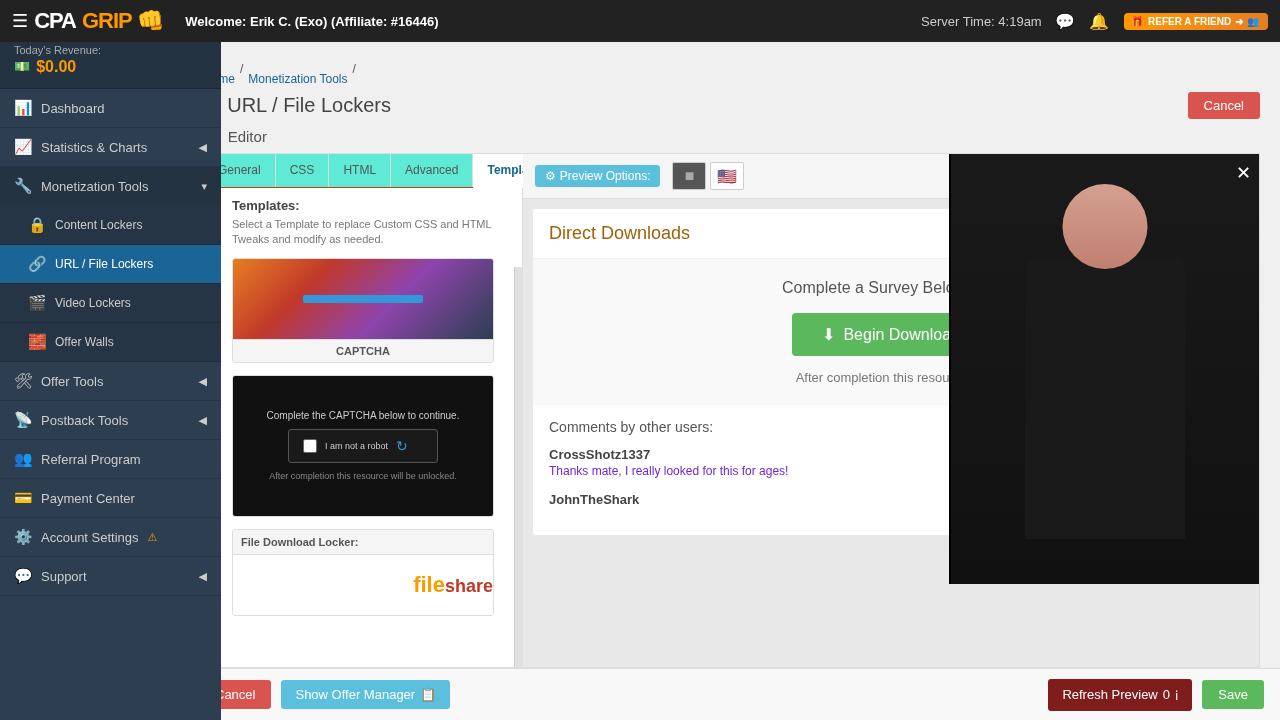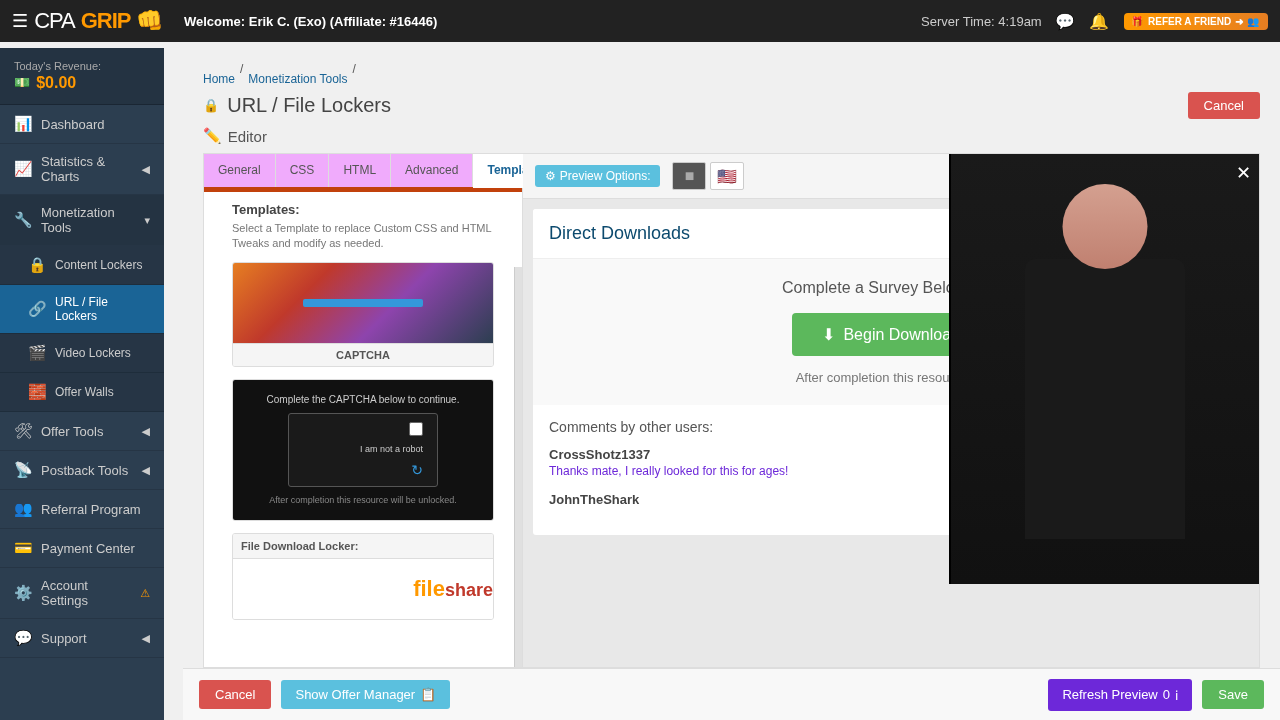--- a/index.html
+++ b/index.html
@@ -12,34 +12,34 @@
       display: flex;
       align-items: center;
       padding: 0 12px;
       color: #fff;
       gap: 10px;
       position: fixed;
       top: 0; left: 0; right: 0;
       z-index: 100;
     }
     .navbar-brand { display: flex; align-items: center; gap: 6px; }
-    .brand-cpa { color: #fff; font-weight: 400; font-size: 22px; letter-spacing: -1px; }
+    .brand-cpa { color: #fff; font-weight: 700; font-size: 22px; letter-spacing: -1px; }
     .brand-grip { color: #f90; font-weight: 900; font-size: 22px; letter-spacing: -1px; }
     .brand-fist { font-size: 22px; }
     .navbar-welcome { font-size: 13px; color: #ccc; margin-left: 10px; }
     .navbar-welcome span { color: #fff; font-weight: 600; }
     .navbar-right { margin-left: auto; display: flex; align-items: center; gap: 14px; color: #ccc; font-size: 13px; }
     .nav-icon { font-size: 16px; cursor: pointer; }
 
     
     .sidebar {
       position: fixed;
-      top: 48px;
+      top: 32px;
       left: 0;
-      width: 164px;
+      width: 221px;
       bottom: 0;
       background: #2c3e50;
       color: #ccc;
       overflow-y: auto;
       z-index: 90;
     }
     .sidebar-revenue {
       background: #243342;
       padding: 12px 14px;
       border-bottom: 1px solid #1a2633;
@@ -130,22 +130,22 @@
     .left-panel {
       width: 320px;
       background: #fff;
       border: 1px solid #ddd;
       display: flex;
       flex-direction: column;
       min-height: 0;
     }
     .tabs-bar {
       display: flex;
-      border-bottom: 5px solid #c2410c;
-      background: #f0abfc;
+      border-bottom: 1px solid #c2410c;
+      background: #5eead4;
     }
     .tab {
       padding: 9px 14px;
       font-size: 12px;
       cursor: pointer;
       border-right: 1px solid #ddd;
       color: #555;
     }
     .tab.active { background: #fff; border-bottom: 2px solid #fff; color: #1a6496; font-weight: 600; margin-bottom: -1px; }
 
@@ -197,24 +197,23 @@
       gap: 8px;
       padding: 10px;
     }
     .captcha-title { color: #ccc; font-size: 10px; }
     .captcha-box {
       border: 1px solid #555;
       background: #1a1a1a;
       border-radius: 3px;
       padding: 8px 14px;
       display: flex;
-      align-items: flex-end;
+      align-items: center;
       gap: 8px;
       width: 150px;
-      flex-direction: column;
     }
     .captcha-checkbox { width: 14px; height: 14px; border: 1px solid #666; background: #fff; border-radius: 2px; }
     .captcha-text { color: #ccc; font-size: 9px; }
     .captcha-refresh { color: #3498db; font-size: 14px; }
     .captcha-after { color: #888; font-size: 9px; text-align: center; }
 
     
     .template-fileshare {
       background: #fff;
       height: 60px;
@@ -281,21 +280,21 @@
       background: #fff;
       margin: 10px;
       border-radius: 3px;
       overflow: hidden;
     }
     .direct-downloads-header {
       background: #fff;
       padding: 14px 16px;
       font-size: 18px;
       font-weight: 400;
-      color: #0c4a6e;
+      color: #a16207;
       border-bottom: 1px solid #eee;
     }
     .survey-section {
       background: #f9f9f9;
       padding: 20px;
       text-align: center;
     }
     .survey-text { font-size: 16px; color: #555; margin-bottom: 16px; }
     .begin-download-btn {
       background: #5cb85c;
@@ -350,21 +349,21 @@
       height: 52px;
       background: #f8f8f8;
       border-top: 1px solid #ddd;
       display: flex;
       align-items: center;
       padding: 0 16px;
       gap: 10px;
     }
     .btn-cancel { background: #d9534f; color: #fff; border: none; border-radius: 3px; padding: 7px 16px; font-size: 13px; cursor: pointer; }
     .btn-show-offer { background: #5bc0de; color: #fff; border: none; border-radius: 3px; padding: 7px 14px; font-size: 13px; cursor: pointer; display: flex; align-items: center; gap: 5px; }
-    .btn-refresh { background: #6d28d9; color: #fff; border: none; border-radius: 3px; padding: 7px 14px; font-size: 13px; cursor: pointer; display: flex; align-items: center; gap: 5px; margin-left: auto; }
+    .btn-refresh { background: #7f1d1d; color: #fff; border: none; border-radius: 3px; padding: 7px 14px; font-size: 13px; cursor: pointer; display: flex; align-items: center; gap: 5px; margin-left: auto; }
     .btn-save { background: #5cb85c; color: #fff; border: none; border-radius: 3px; padding: 7px 16px; font-size: 13px; cursor: pointer; }
 
     .cancel-top-btn { background: #d9534f; color: #fff; border: none; border-radius: 3px; padding: 6px 16px; font-size: 13px; cursor: pointer; }
 
     
     .footer {
       background: #f8f8f8;
       border-top: 1px solid #e0e0e0;
       text-align: center;
       font-size: 11px;

